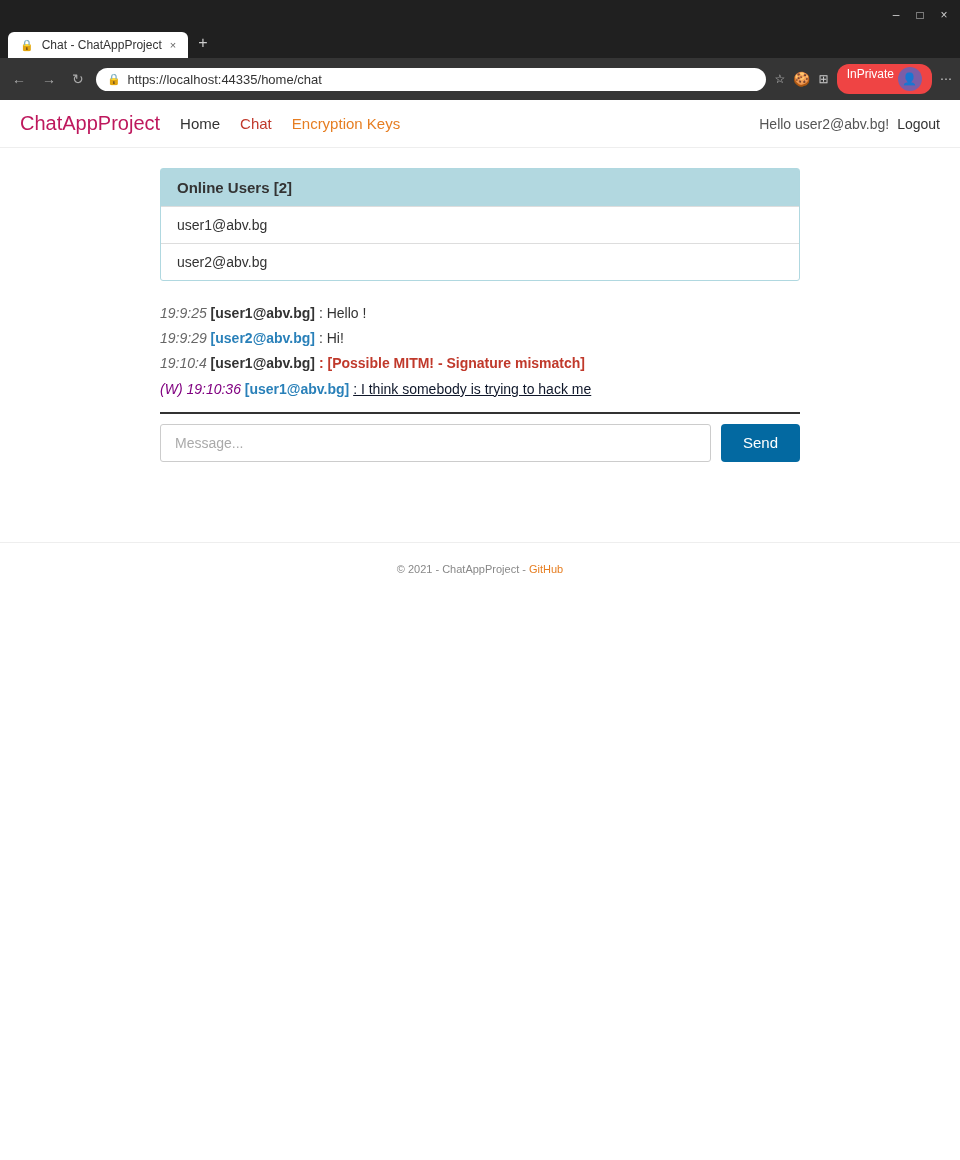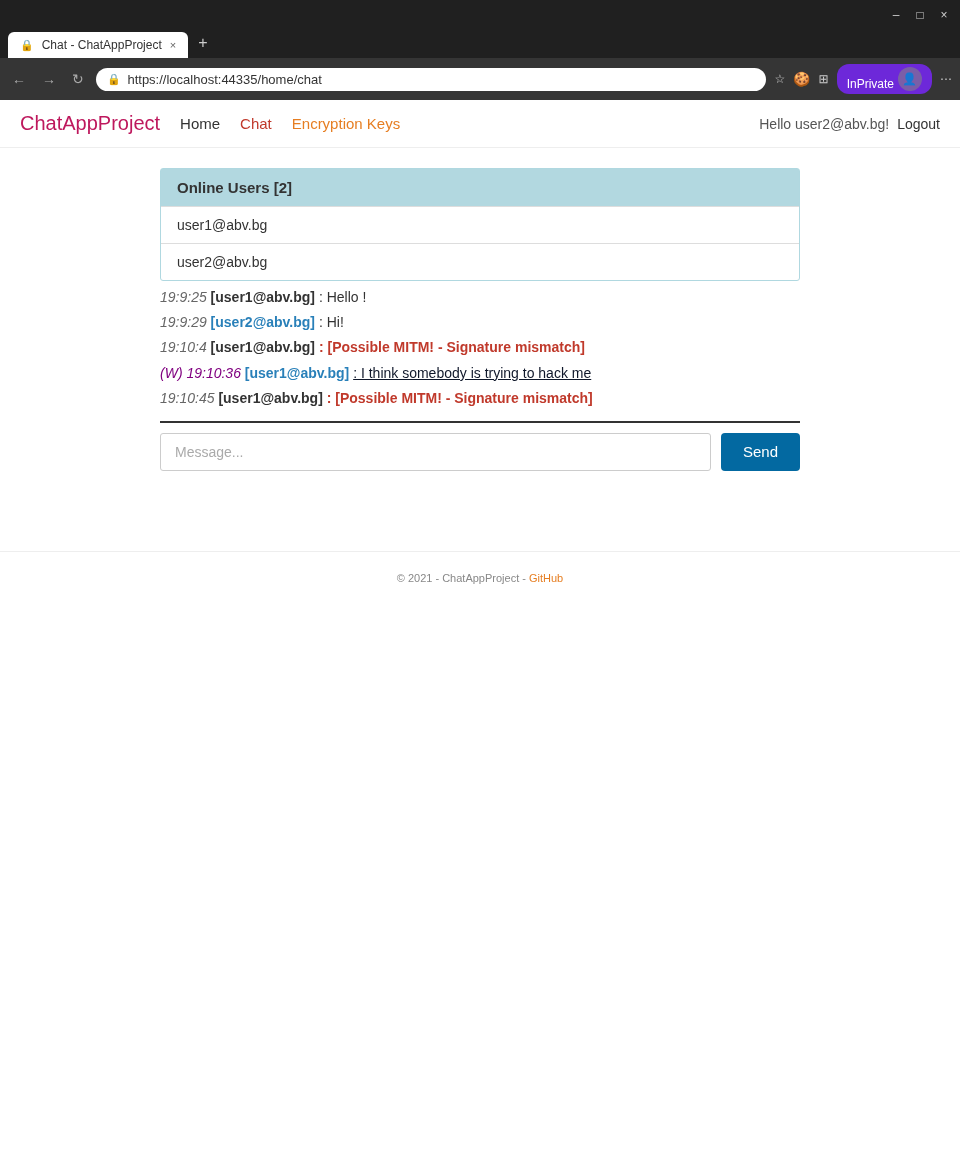--- a/index.html
+++ b/index.html
@@ -77,27 +77,27 @@
     .url-lock { color: #666; font-size: 11px; }
     .url-text { color: #333; font-size: 13px; }
     .browser-actions {
       display: flex;
       align-items: center;
       gap: 8px;
       color: #ccc;
       font-size: 13px;
     }
     .inprivate-btn {
-      background: #6d28d9;
+      background: #ef4444;
       color: #fff;
       border-radius: 12px;
       padding: 3px 10px;
       font-size: 12px;
       display: flex;
-      align-items: flex-end;
+      align-items: flex-start;
       gap: 4px;
     }
     .avatar-circle {
       width: 24px;
       height: 24px;
       border-radius: 50%;
       background: #7b5ea7;
       display: inline-flex;
       align-items: center;
       justify-content: center;
@@ -145,21 +145,21 @@
     .main-content {
       max-width: 680px;
       margin: 20px auto;
       padding: 0 20px;
     }
 
     
     .online-users-panel {
       border: 1px solid #b0d8e0;
       border-radius: 3px;
-      margin-bottom: 4px;
+      margin-bottom: 20px;
       background: #fff;
     }
     .online-users-header {
       background: #b2d8e0;
       padding: 10px 16px;
       font-weight: bold;
       font-size: 15px;
       color: #333;
     }
     .online-user-row {
@@ -331,26 +331,20 @@
     </span>
 
     <span class="chat-line">
       <span class="warn-prefix">(W)</span>
       <span class="time-warn">19:10:36</span>
       <span> </span>
       <span class="user-blue">[user1@abv.bg]</span>
       <span class="msg-warn">: I think somebody is trying to hack me</span>
     </span>
 
-    <span class="chat-line">
-      <span class="time-normal">19:10:45</span>
-      <span> </span>
-      <span class="user-black">[user1@abv.bg]</span>
-      <span class="msg-mitm">: [Possible MITM! - Signature mismatch]</span>
-    </span>
 
   </div>
 
   <hr class="chat-divider">
 
   <div class="message-input-row">
     <input type="text" class="message-input" placeholder="Message..." style="">
     <button class="send-button">Send</button>
   </div>
 

